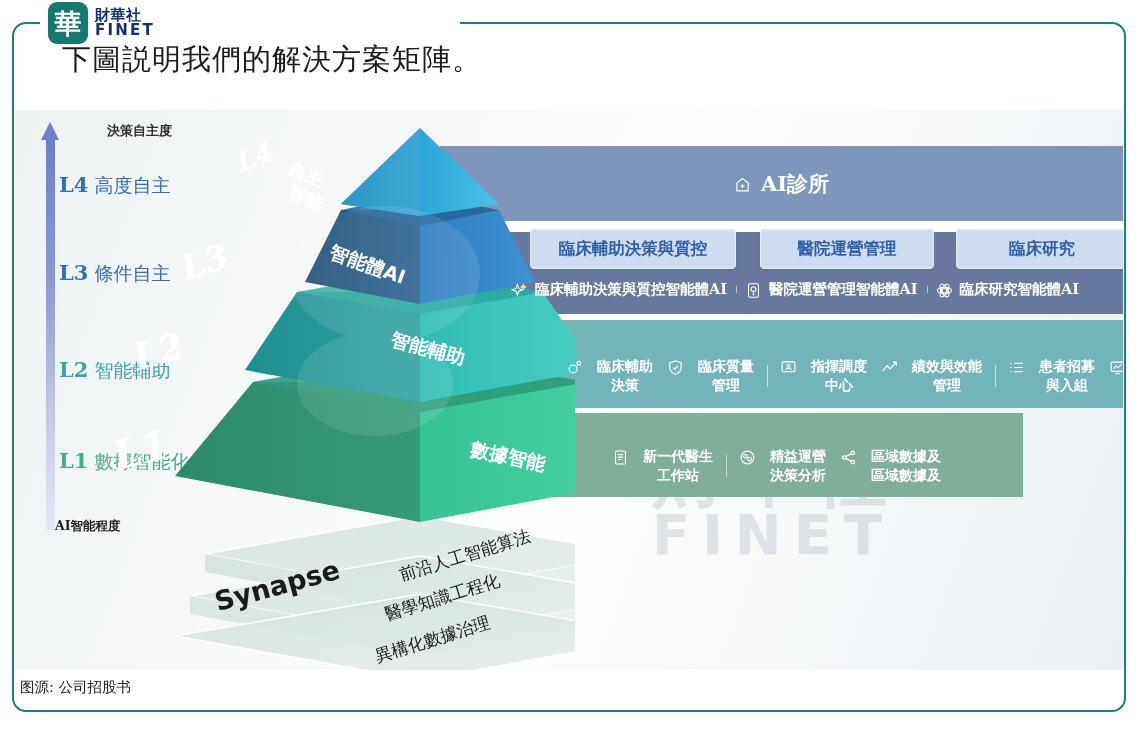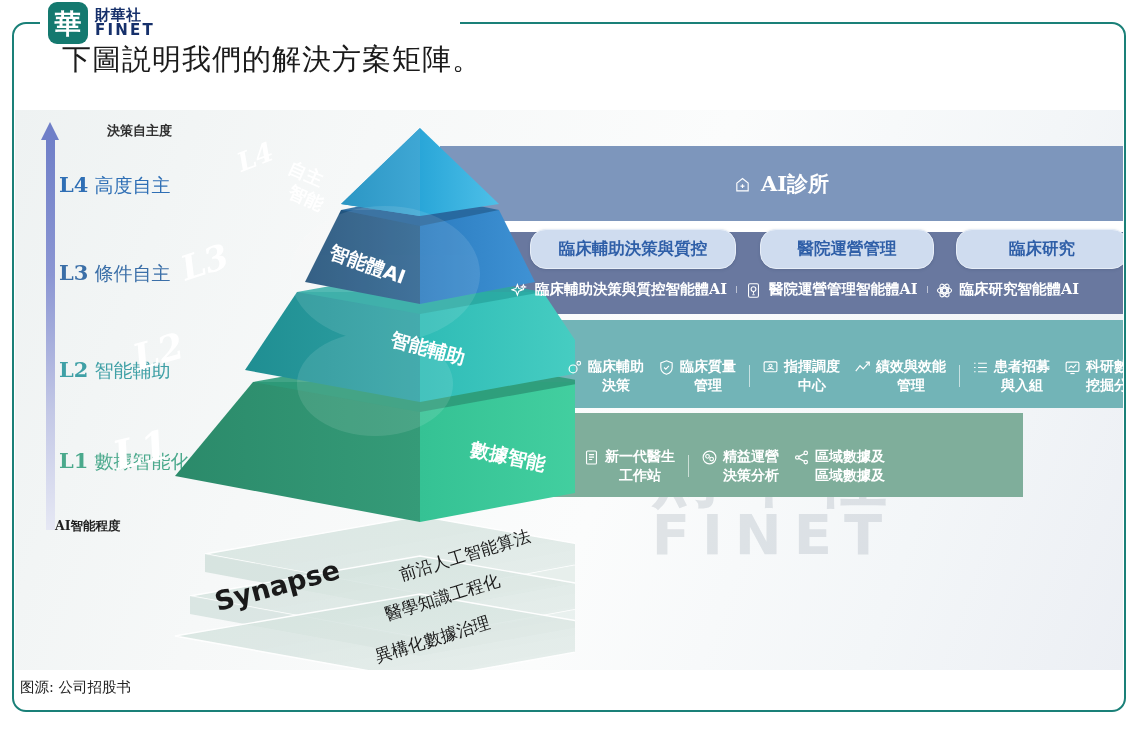--- a/index.html
+++ b/index.html
@@ -93,21 +93,21 @@
 
   .band-title{
     position:absolute;left:0;top:0;width:100%;height:100%;
     display:flex;align-items:center;justify-content:center;gap:10px;
     color:#fff;font-family:"DejaVu Serif", serif;font-size:21px;font-weight:700;
   }
 
   
   .pills{position:absolute;left:425px;top:119px;width:683px;height:38px;z-index:4;}
   .pill{
-    position:absolute;top:0;height:38px;border-radius:16px;
+    position:absolute;top:0;height:38px;border-radius:4px;
     background:#cfdcef;border:1px solid #e7eef8;
     display:flex;align-items:center;justify-content:center;
     color:#2f5fa8;font-family:"DejaVu Sans", sans-serif;font-size:16.5px;font-weight:700;
     box-shadow:0 1px 3px rgba(40,60,90,.18);
   }
   .pill-0{left:90px;width:204px;}
   .pill-1{left:320px;width:172px;}
   .pill-2{left:516px;width:170px;}
 
   
@@ -117,27 +117,27 @@
     font-family:"DejaVu Serif", serif;font-size:14.5px;font-weight:700;white-space:nowrap;
     padding:0 9px;position:relative;
   }
   .l3item + .l3item::before{
     content:"";position:absolute;left:0;top:6px;bottom:6px;width:1px;background:rgba(255,255,255,.55);
   }
 
   
   .cellrow{position:absolute;display:flex;align-items:center;z-index:3;}
   .row-l2{left:430px;top:235px;width:678px;height:62px;}
-  .row-l1{left:555px;top:325px;width:448px;height:62px;}
+  .row-l1{left:584px;top:325px;width:448px;height:62px;}
   .cellgrp{display:flex;align-items:center;position:relative;padding:0 6px;}
   .cellgrp + .cellgrp::before{
     content:"";position:absolute;left:0;top:8px;bottom:8px;width:1px;background:rgba(255,255,255,.6);
   }
   .cell{
-    display:flex;align-items:flex-start;gap:5px;padding:0 7px;
+    display:flex;align-items:flex-start;gap:14px;padding:0 7px;
     color:#fff;font-family:"DejaVu Sans", sans-serif;font-size:14px;font-weight:700;line-height:1.35;
   }
   .cell .tx{display:flex;flex-direction:column;align-items:center;white-space:nowrap;}
   .ico{display:inline-block;width:17px;height:17px;flex:none;margin-top:2px;}
   .ico svg{display:block;width:17px;height:17px;}
 
   
   .pyr{position:absolute;left:130px;top:14px;width:430px;height:546px;}
   .pyr svg{display:block;}
 

